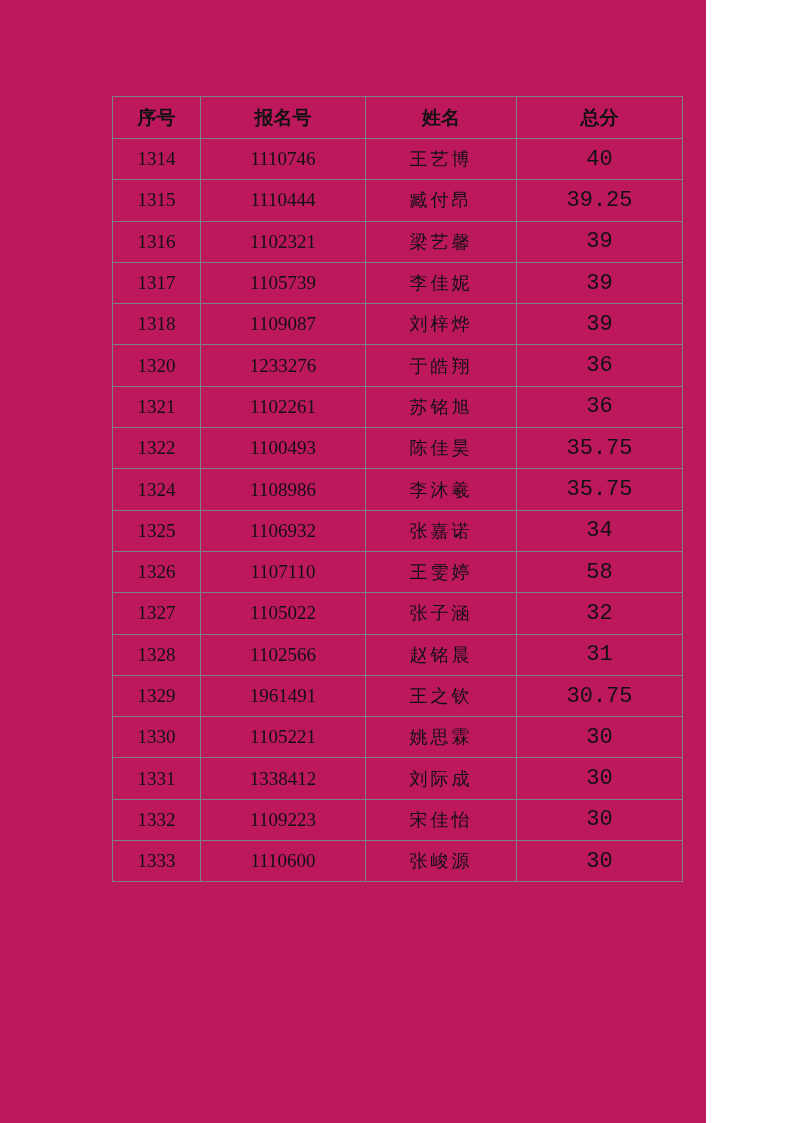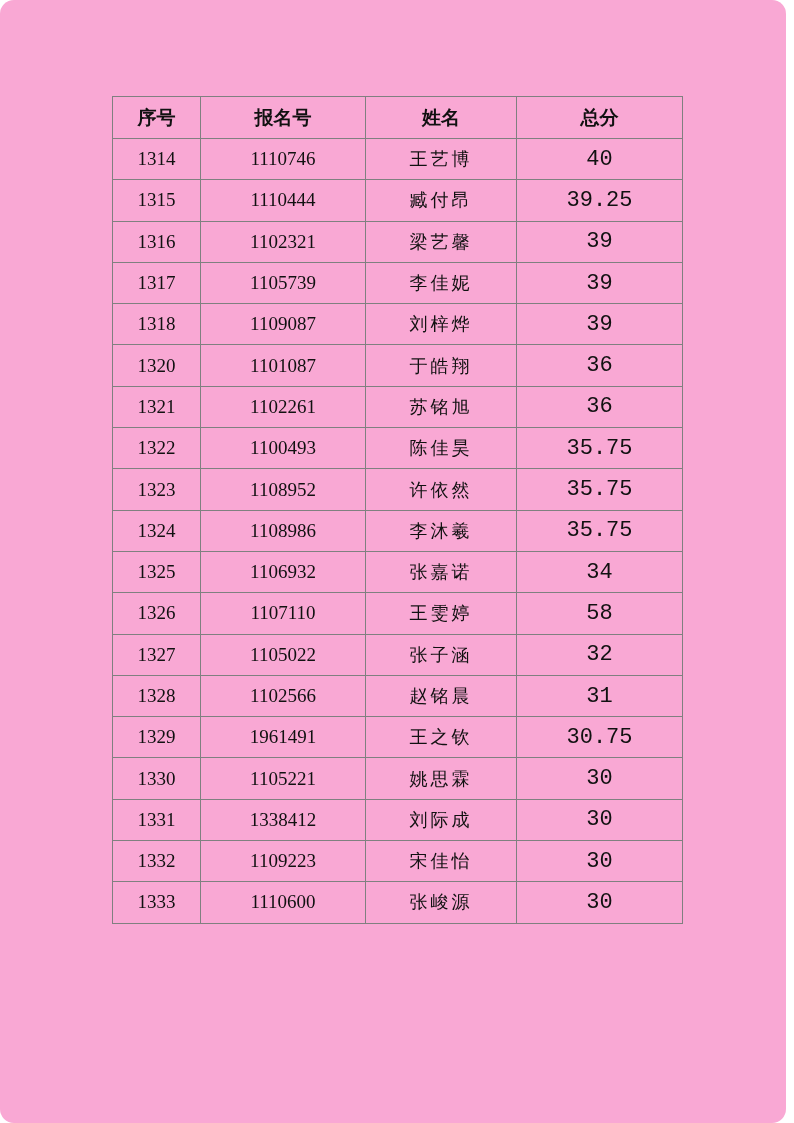--- a/index.html
+++ b/index.html
@@ -9,24 +9,23 @@
     }
     body {
       width: 794px;
       height: 1123px;
       position: relative;
       overflow: hidden;
     }
     .page {
       position: absolute;
       left: 0; top: 0;
-      width: 786px;
+      width: 706px;
       height: 1123px;
-      background: #f9a8d4;
-      border-radius: 14px;
+      background: #be185d;
     }
     table.score-table {
       position: absolute;
       left: 112px;
       top: 96px;
       border-collapse: collapse;
       table-layout: fixed;
       width: 570px;
     }
     table.score-table th,
@@ -108,40 +107,34 @@
           <td class="score-cell">39</td>
         </tr>
         <tr>
           <td class="seq-cell">1318</td>
           <td class="reg-cell">1109087</td>
           <td class="name-cell">刘梓烨</td>
           <td class="score-cell">39</td>
         </tr>
         <tr>
           <td class="seq-cell">1320</td>
-          <td class="reg-cell">1101087</td>
+          <td class="reg-cell">1233276</td>
           <td class="name-cell">于皓翔</td>
           <td class="score-cell">36</td>
         </tr>
         <tr>
           <td class="seq-cell">1321</td>
           <td class="reg-cell">1102261</td>
           <td class="name-cell">苏铭旭</td>
           <td class="score-cell">36</td>
         </tr>
         <tr>
           <td class="seq-cell">1322</td>
           <td class="reg-cell">1100493</td>
           <td class="name-cell">陈佳昊</td>
-          <td class="score-cell">35.75</td>
-        </tr>
-        <tr>
-          <td class="seq-cell">1323</td>
-          <td class="reg-cell">1108952</td>
-          <td class="name-cell">许依然</td>
           <td class="score-cell">35.75</td>
         </tr>
         <tr>
           <td class="seq-cell">1324</td>
           <td class="reg-cell">1108986</td>
           <td class="name-cell">李沐羲</td>
           <td class="score-cell">35.75</td>
         </tr>
         <tr>
           <td class="seq-cell">1325</td>

